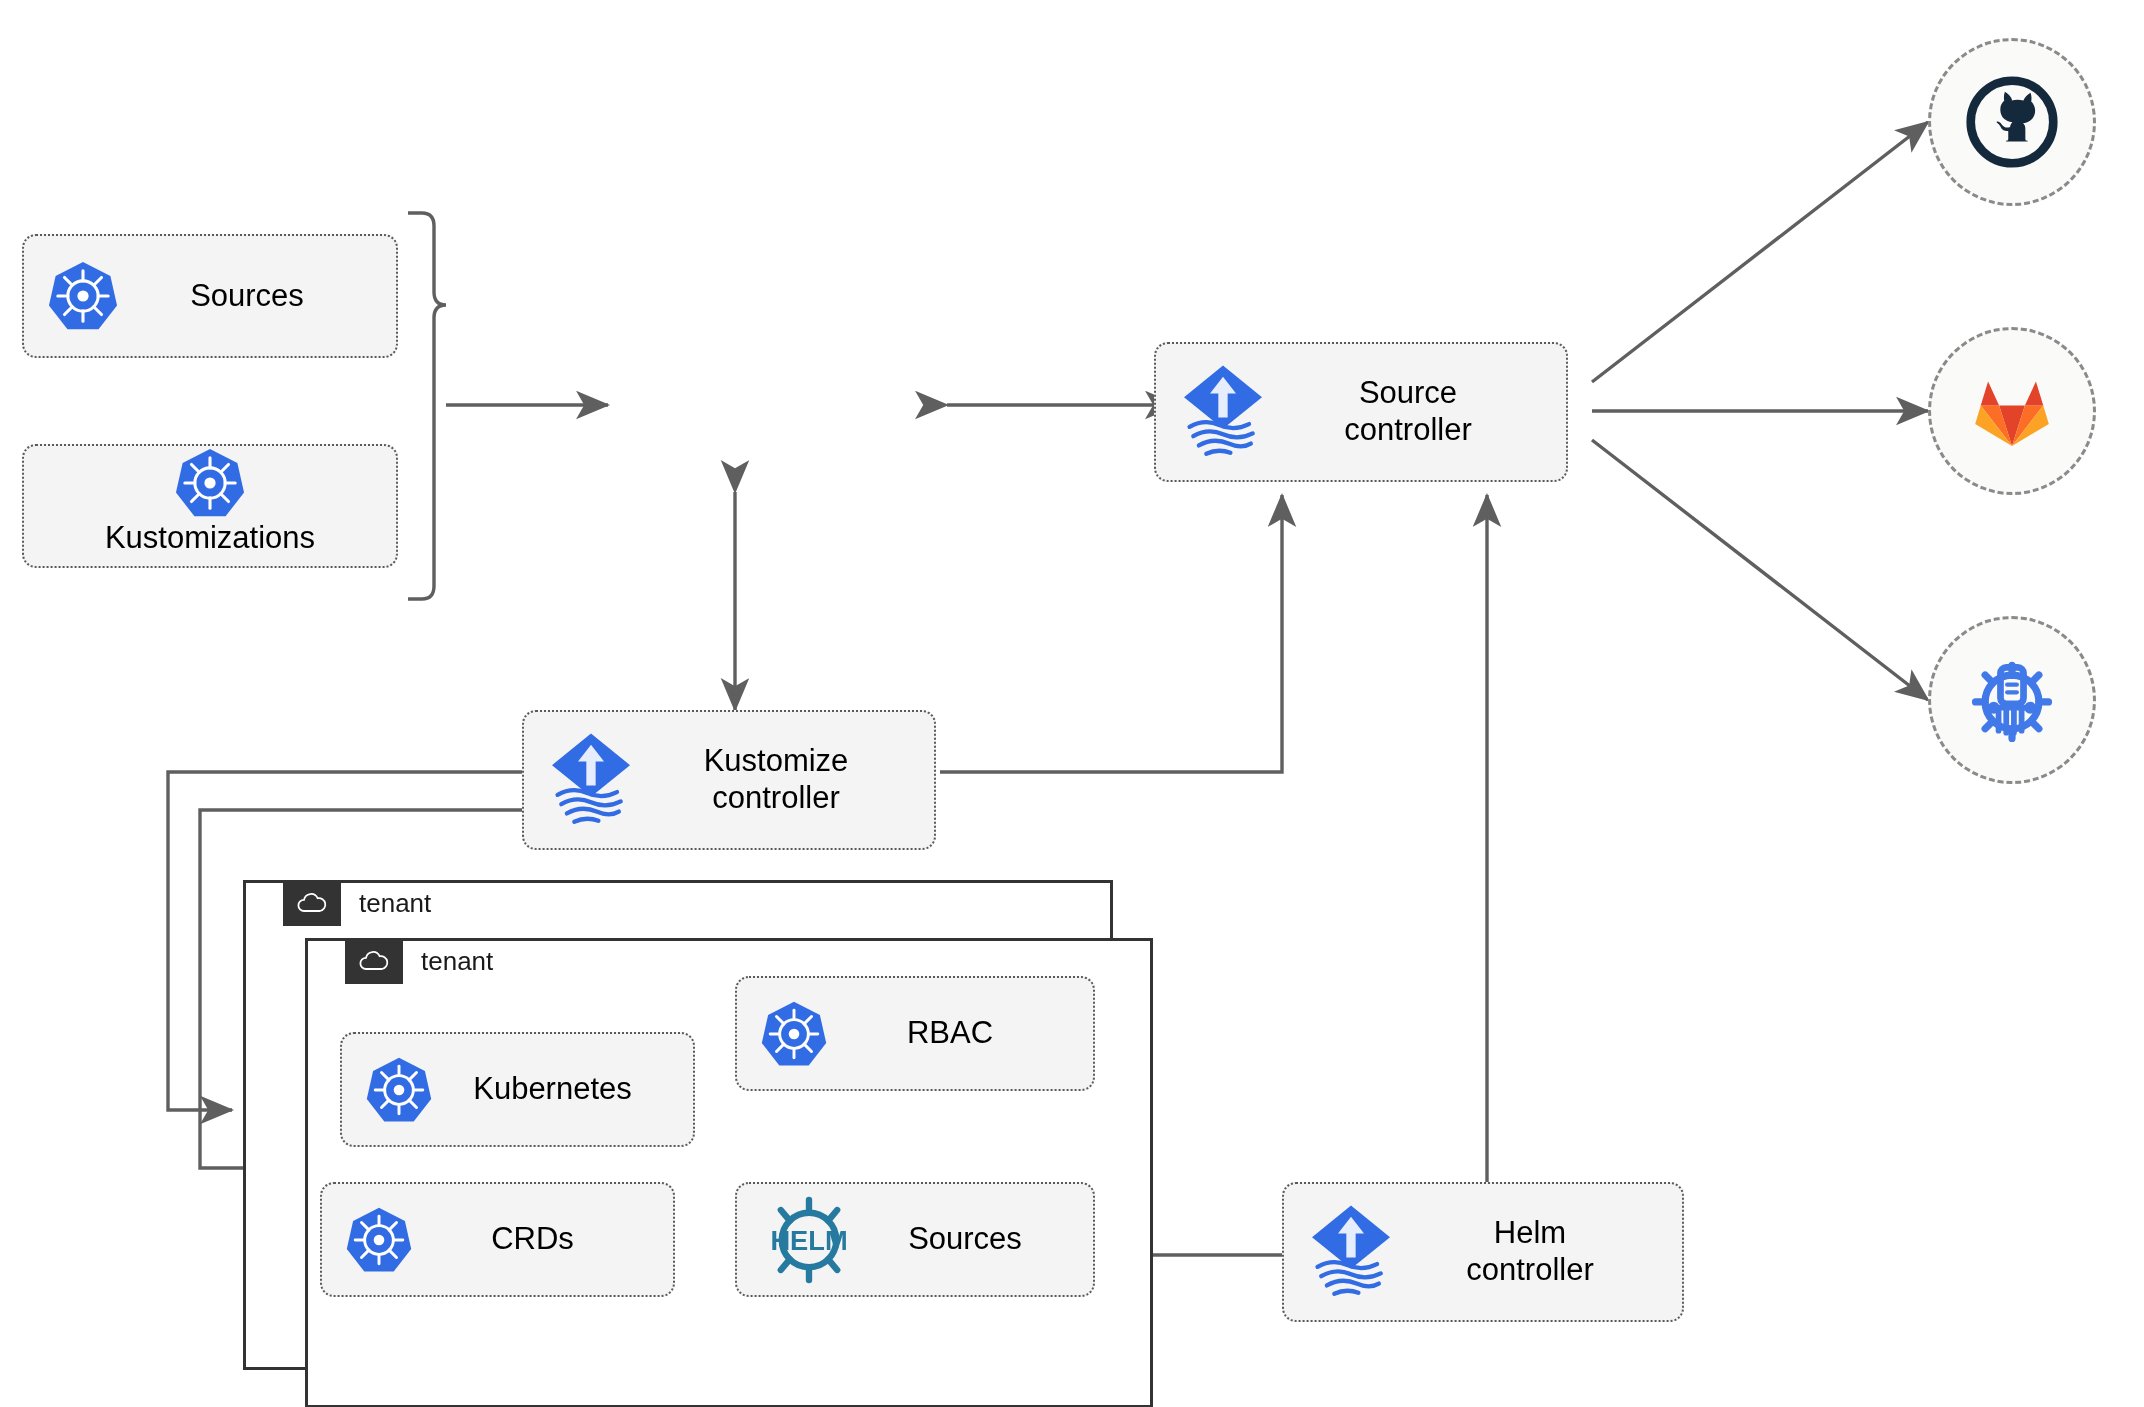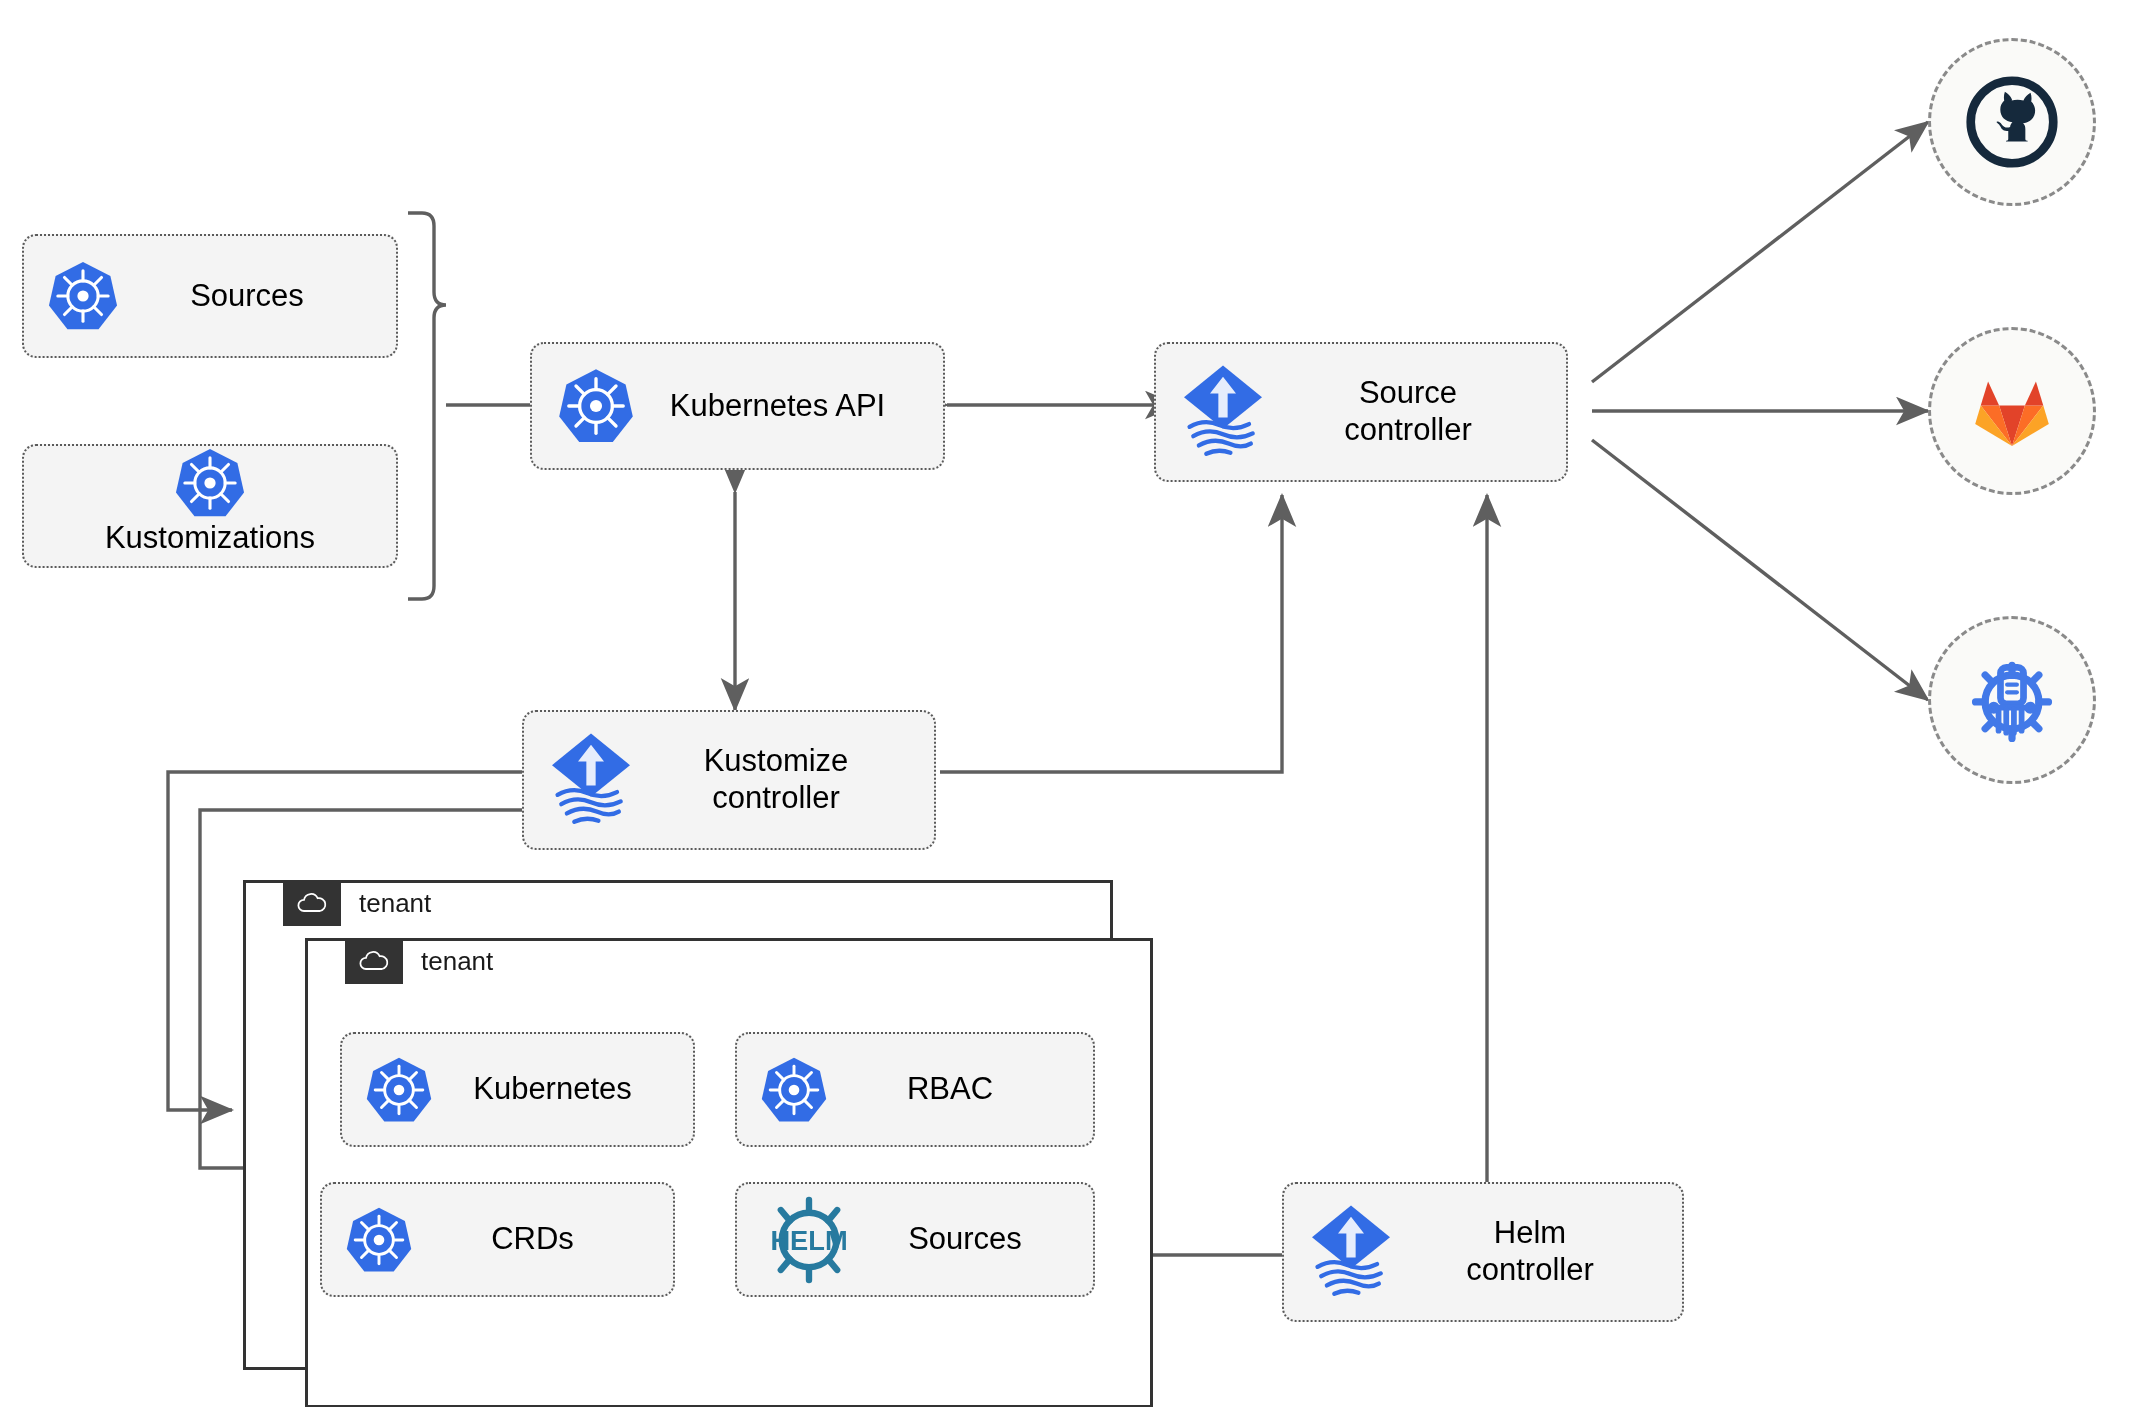--- a/index.html
+++ b/index.html
@@ -182,40 +182,20 @@
             <path d="M64.5,35.5 L75,25"></path>
           <path d="M35.5,64.5 L25,75"></path>
             <path d="M64.5,64.5 L75,75"></path>
         </g>
         <circle cx="50" cy="50" r="7.6" fill="#ffffff"></circle>
       </svg>
     </span>
     <span class="label">Kustomizations</span>
   </div>
 
-  <div class="node" style="left:530px; top:342px; width:415px; height:128px; padding:0 24px;">
-    <span class="ico" style="width:80px;height:80px;">
-      <svg viewBox="0 0 100 100" width="80" height="80" aria-hidden="true">
-        <polygon points="50,4 87,23 96,63 71,95 29,95 4,63 13,23" fill="#326CE5"></polygon>
-        <g fill="none" stroke="#ffffff" stroke-width="4.2" stroke-linecap="round">
-          <circle cx="50" cy="50" r="20.5"></circle>
-          <path d="M50,29.5 L50,16"></path>
-            <path d="M50,70.5 L50,84"></path>
-          <path d="M29.5,50 L16,50"></path>
-            <path d="M70.5,50 L84,50"></path>
-          <path d="M35.5,35.5 L25,25"></path>
-            <path d="M64.5,35.5 L75,25"></path>
-          <path d="M35.5,64.5 L25,75"></path>
-            <path d="M64.5,64.5 L75,75"></path>
-        </g>
-        <circle cx="50" cy="50" r="7.6" fill="#ffffff"></circle>
-      </svg>
-    </span>
-    <span class="label">Kubernetes API</span>
-  </div>
 
   <div class="node" style="left:1154px; top:342px; width:414px; height:140px; padding:0 20px;">
     <span class="ico" style="width:94px;height:104px;">
       <svg viewBox="0 0 100 112" width="94" height="104" aria-hidden="true">
         <polygon points="50,6 92,40 50,74 8,40" fill="#326CE5"></polygon>
         <path d="M50,18 L64,36 L55,36 L55,62 L45,62 L45,36 L36,36 z" fill="#ffffff" opacity="0.88"></path>
         <g stroke="#326CE5" stroke-width="4.6" fill="none" stroke-linecap="round">
           <path d="M14,72 Q30,63 46,70 Q62,77 78,69"></path>
           <path d="M18,82 Q34,73 50,80 Q66,87 82,79"></path>
           <path d="M24,92 Q40,83 56,90 Q70,96 80,90"></path>
@@ -357,21 +337,21 @@
               <path d="M64.5,35.5 L75,25"></path>
             <path d="M35.5,64.5 L25,75"></path>
               <path d="M64.5,64.5 L75,75"></path>
           </g>
           <circle cx="50" cy="50" r="7.6" fill="#ffffff"></circle>
         </svg>
       </span>
       <span class="label">Kubernetes</span>
     </div>
 
-    <div class="node" style="left:735px; top:1032px; width:360px; height:115px; padding:0 22px;">
+    <div class="node" style="left:735px; top:976px; width:360px; height:115px; padding:0 22px;">
       <span class="ico" style="width:70px;height:70px;">
         <svg viewBox="0 0 100 100" width="70" height="70" aria-hidden="true">
           <polygon points="50,4 87,23 96,63 71,95 29,95 4,63 13,23" fill="#326CE5"></polygon>
           <g fill="none" stroke="#ffffff" stroke-width="4.2" stroke-linecap="round">
             <circle cx="50" cy="50" r="20.5"></circle>
             <path d="M50,29.5 L50,16"></path>
               <path d="M50,70.5 L50,84"></path>
             <path d="M29.5,50 L16,50"></path>
               <path d="M70.5,50 L84,50"></path>
             <path d="M35.5,35.5 L25,25"></path>

